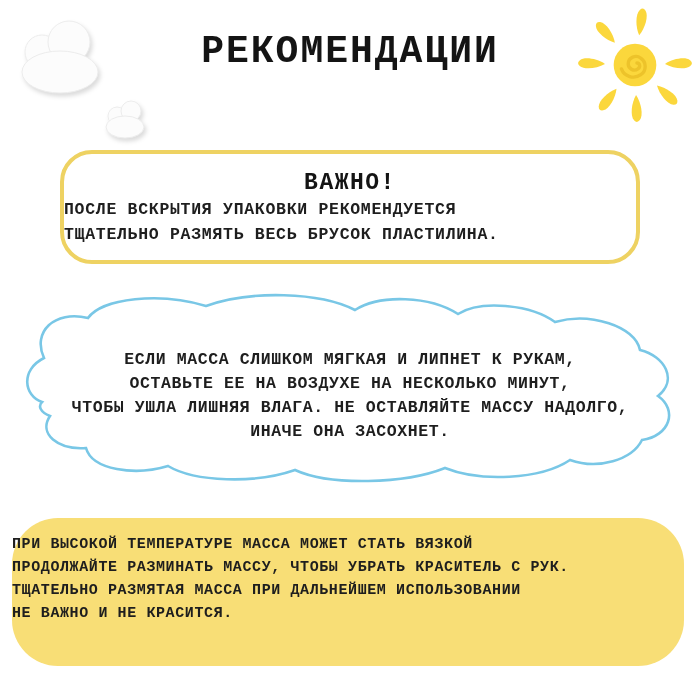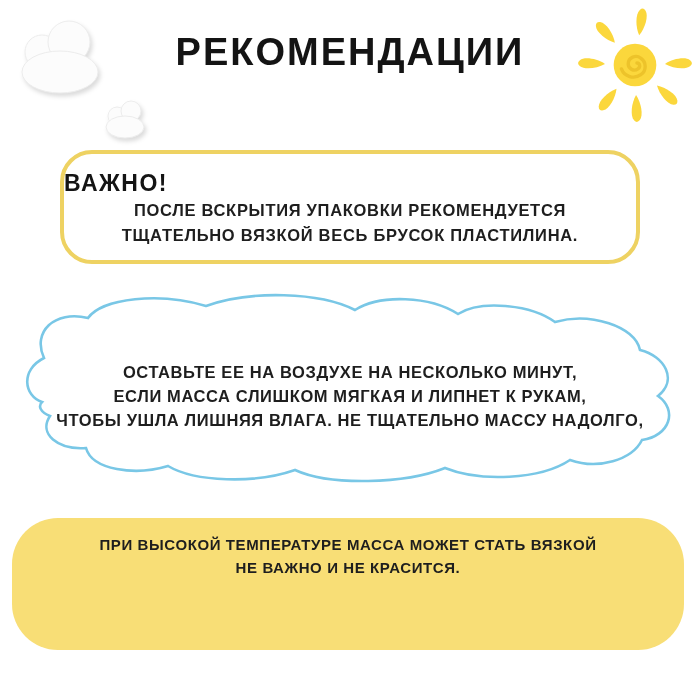--- a/index.html
+++ b/index.html
@@ -1,51 +1,51 @@
 <!DOCTYPE html>
 <html><head>
 <meta charset="utf-8">
 <style>
   html,body{margin:0;padding:0;background:#ffffff;}
   .page{
     position:relative;width:700px;height:700px;background:#ffffff;overflow:hidden;
-    font-family:Liberation Sans, sans-serif;color:#1e1e1e;
+    font-family:Liberation Mono, monospace;color:#1e1e1e;
   }
   .deco{position:absolute;}
   .clay-cloud{filter:drop-shadow(2px 3px 2px rgba(0,0,0,0.14));}
   .page-title{
     position:absolute;top:30px;left:0;width:700px;text-align:center;
     font-size:38px;font-weight:700;letter-spacing:2px;line-height:44px;color:#141414;
   }
-  .txt-line{white-space:nowrap;text-align:center;}
+  .txt-line{white-space:nowrap;}
   
   .important-box{
     position:absolute;left:60px;top:150px;width:580px;height:114px;box-sizing:border-box;
     border:4px solid #eed262;border-radius:32px;background:#ffffff;
     padding-top:15px;
   }
   .important-heading{
-    text-align:left;font-size:23px;font-weight:700;letter-spacing:1.5px;line-height:28px;color:#141414;
+    text-align:center;font-size:23px;font-weight:700;letter-spacing:1.5px;line-height:28px;color:#141414;
   }
   .important-box .txt-line{
     font-size:16.5px;font-weight:600;letter-spacing:0.7px;line-height:24px;margin-top:1px;
   }
   
   .cloud-wrap{position:absolute;left:10px;top:283px;width:680px;height:202px;}
   .cloud-wrap svg{position:absolute;inset:0;}
   .cloud-text{
     position:absolute;inset:0;display:flex;flex-direction:column;justify-content:center;
     align-items:center;padding-top:24px;
   }
   .cloud-text .txt-line{
     font-size:16.5px;font-weight:600;letter-spacing:0.6px;line-height:24px;
   }
   
   .warning-box{
-    position:absolute;left:12px;top:518px;width:672px;height:132px;box-sizing:border-box;
+    position:absolute;left:12px;top:518px;width:672px;height:148px;box-sizing:border-box;
     background:#f8de76;border-radius:46px;padding-top:15px;
   }
   .warning-box .txt-line{
     font-size:15px;font-weight:600;letter-spacing:0.6px;line-height:23px;
   }
 </style>
 </head>
 <body>
 
 <div class="page">
@@ -92,21 +92,21 @@
           <path d="M65 34 C60 26 58 13 62 8 Q65 4.5 68 8 C72 13 70 26 65 34 Z"></path>
         </g>
       <circle cx="65" cy="65" r="22"></circle>
     </g>
     <path d="M67 63 c3 0 4 4 1 6 c-4 3 -10 0 -10 -5 c0 -7 8 -10 13 -6 c6 4 6 13 0 17 c-7 5 -17 2 -20 -6" fill="none" stroke="#edc32a" stroke-width="3.5" stroke-linecap="round"></path>
   </svg>
 
   <div class="important-box">
     <div class="important-heading">ВАЖНО!</div>
     <div class="txt-line">ПОСЛЕ ВСКРЫТИЯ УПАКОВКИ РЕКОМЕНДУЕТСЯ</div>
-    <div class="txt-line">ТЩАТЕЛЬНО ВЯЗКОЙ ВЕСЬ БРУСОК ПЛАСТИЛИНА.</div>
+    <div class="txt-line">ТЩАТЕЛЬНО РАЗМЯТЬ ВЕСЬ БРУСОК ПЛАСТИЛИНА.</div>
   </div>
 
   <div class="cloud-wrap">
     <svg width="680" height="202" viewBox="0 0 680 200">
       <path d="M 32 118
                C 14 112 10 86 34 74
                C 22 48 44 26 78 34
                C 92 14 150 8 196 22
                C 240 6 310 8 345 26
                C 370 10 420 12 448 30
@@ -116,24 +116,27 @@
                C 668 126 660 152 632 156
                C 622 176 588 186 560 176
                C 530 196 470 198 435 184
                C 395 200 320 202 285 186
                C 245 200 185 198 158 182
                C 125 192 82 186 76 164
                C 48 166 28 150 40 132
                C 30 128 28 122 32 118 Z" fill="#ffffff" stroke="#79c7e6" stroke-width="2.6" stroke-linecap="round"></path>
     </svg>
     <div class="cloud-text">
+      <div class="txt-line">ЕСЛИ МАССА СЛИШКОМ МЯГКАЯ И ЛИПНЕТ К РУКАМ,</div>
       <div class="txt-line">ОСТАВЬТЕ ЕЕ НА ВОЗДУХЕ НА НЕСКОЛЬКО МИНУТ,</div>
-      <div class="txt-line">ЕСЛИ МАССА СЛИШКОМ МЯГКАЯ И ЛИПНЕТ К РУКАМ,</div>
-      <div class="txt-line">ЧТОБЫ УШЛА ЛИШНЯЯ ВЛАГА. НЕ ТЩАТЕЛЬНО МАССУ НАДОЛГО,</div>
+      <div class="txt-line">ЧТОБЫ УШЛА ЛИШНЯЯ ВЛАГА. НЕ ОСТАВЛЯЙТЕ МАССУ НАДОЛГО,</div>
+      <div class="txt-line">ИНАЧЕ ОНА ЗАСОХНЕТ.</div>
     </div>
   </div>
 
   <div class="warning-box">
     <div class="txt-line">ПРИ ВЫСОКОЙ ТЕМПЕРАТУРЕ МАССА МОЖЕТ СТАТЬ ВЯЗКОЙ</div>
+    <div class="txt-line">ПРОДОЛЖАЙТЕ РАЗМИНАТЬ МАССУ, ЧТОБЫ УБРАТЬ КРАСИТЕЛЬ С РУК.</div>
+    <div class="txt-line">ТЩАТЕЛЬНО РАЗМЯТАЯ МАССА ПРИ ДАЛЬНЕЙШЕМ ИСПОЛЬЗОВАНИИ</div>
     <div class="txt-line">НЕ ВАЖНО И НЕ КРАСИТСЯ.</div>
   </div>
 
 </div>
 
 </body></html>

